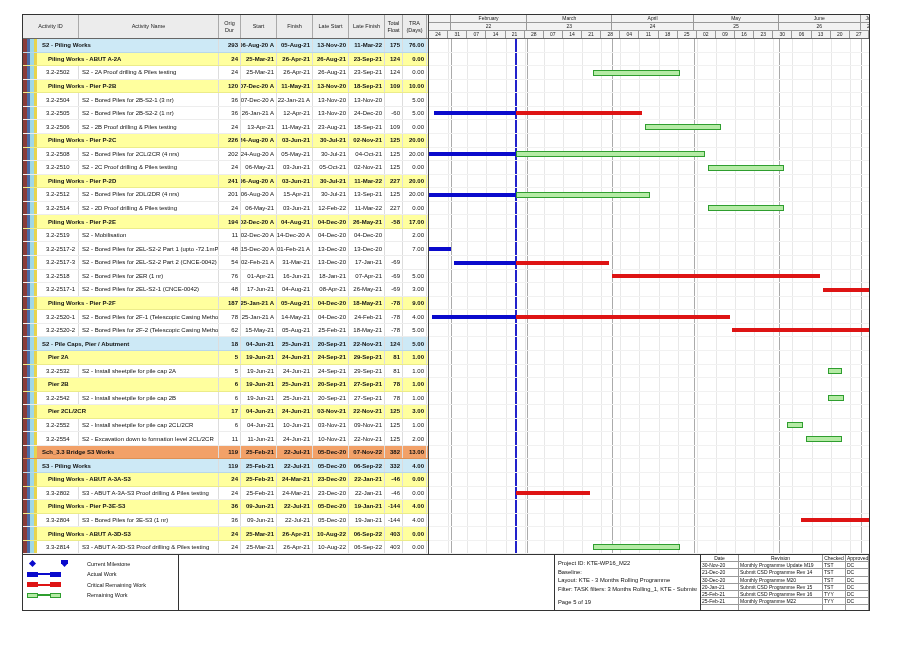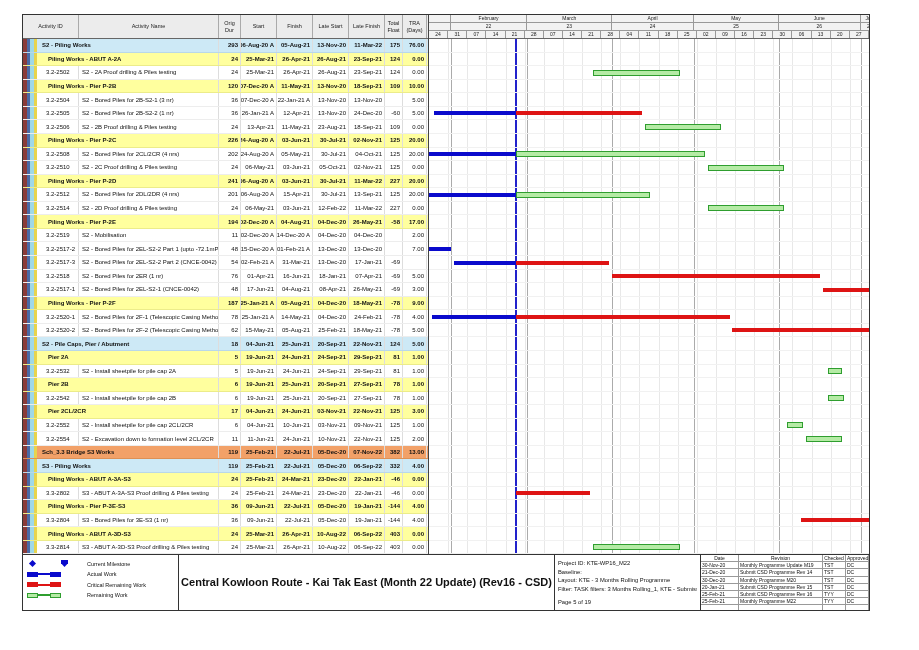--- a/index.html
+++ b/index.html
@@ -907,21 +907,20 @@
         <div class="litem">
           <div class="li-icons">
             <div class="ic-rect greenfill"></div>
             <div class="ic-line greenline"></div>
             <div class="ic-rect greenfill"></div>
           </div>
           <div class="li-label">Remaining Work</div>
         </div>
       </div>
     <div class="titlebox">
-      <div class="t1">Central Kowloon Route - Kai Tak East (Month 22 Update) (Rev16 - CSD)</div>
     </div>
     <div class="infobox">
       <div class="infolines">
           <div class="">Project ID: KTE-WP16_M22</div>
           <div class="">Baseline:</div>
           <div class="">Layout: KTE - 3 Months Rolling Programme</div>
           <div class="">Filter: TASK filters: 3 Months Rolling_1, KTE - Submission.</div>
         </div>
       <div class="pageline">Page 5 of 19</div>
     </div>

